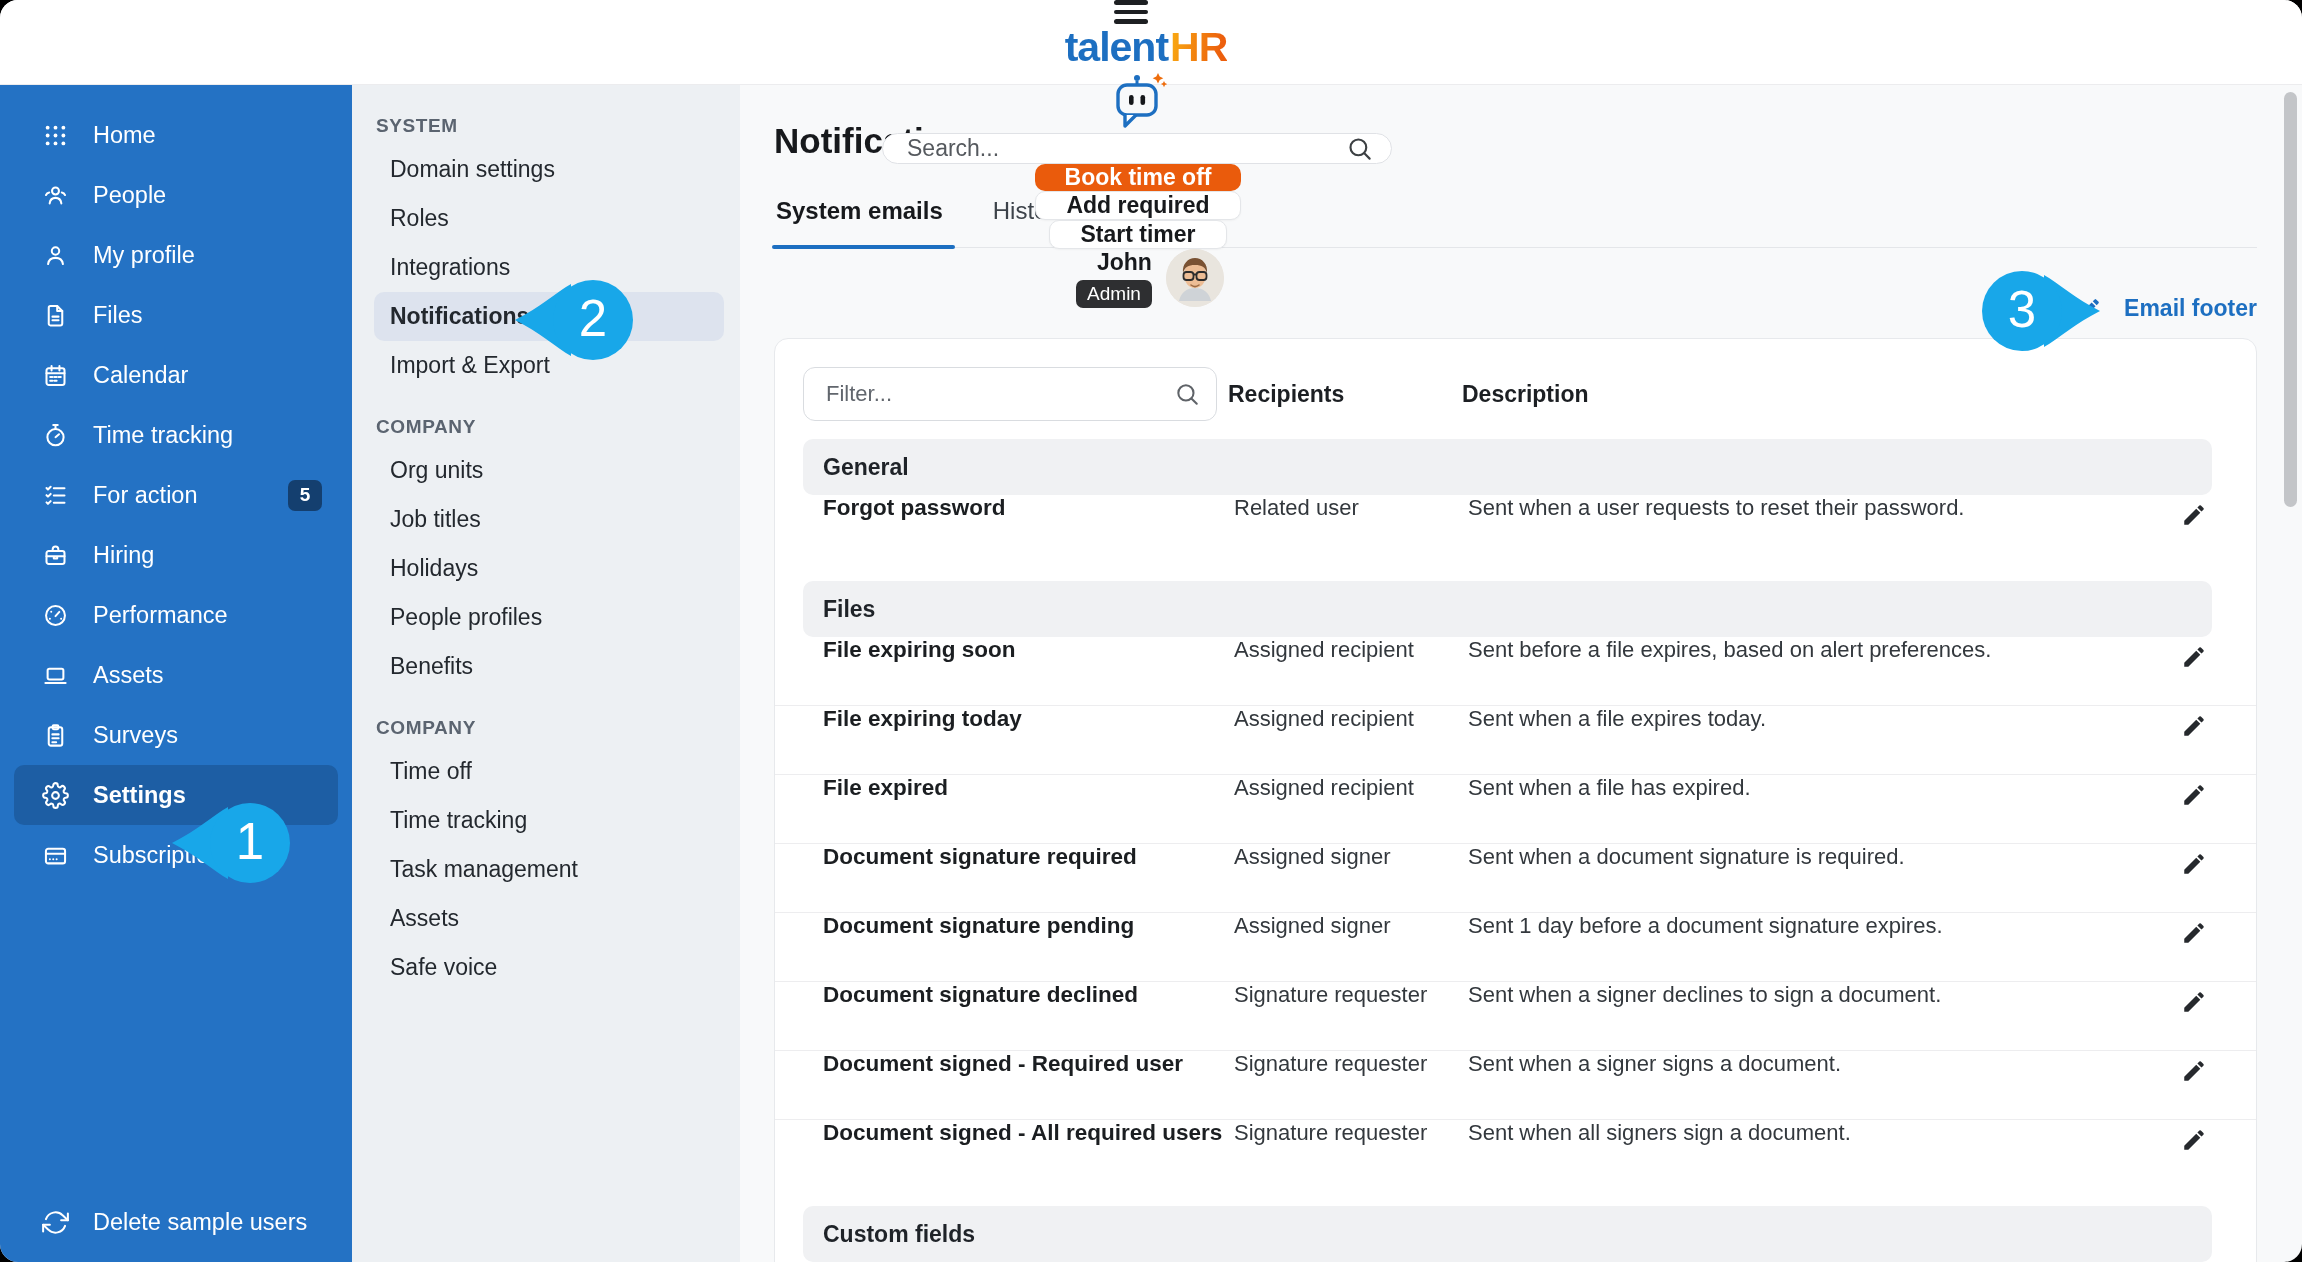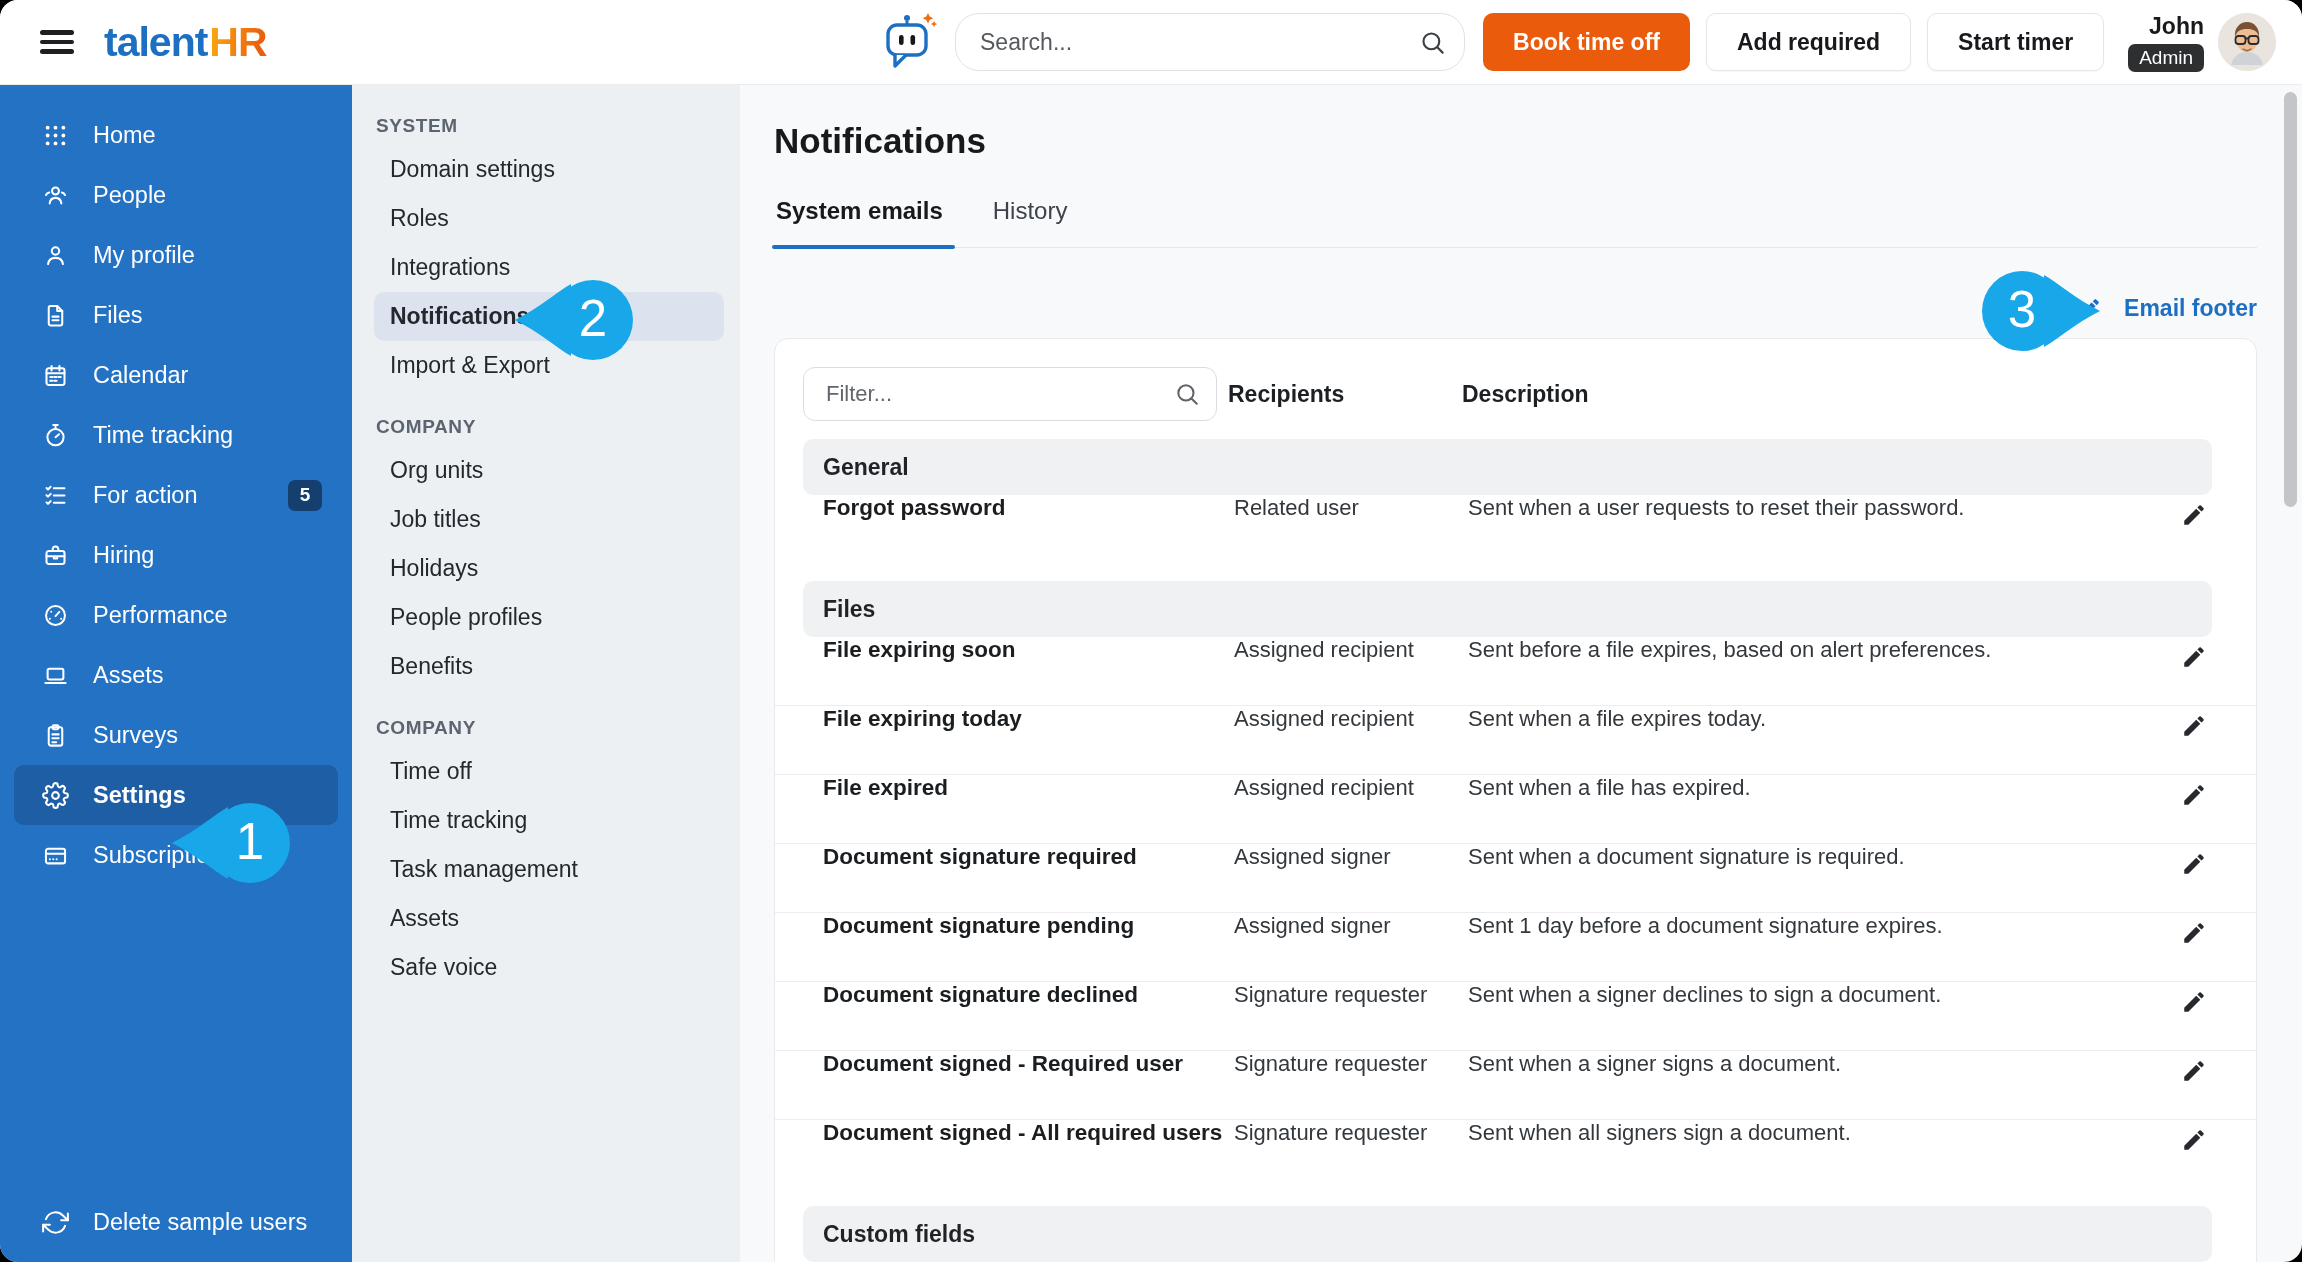--- a/index.html
+++ b/index.html
@@ -3,21 +3,21 @@
 <meta charset="utf-8">
 <style>
   html,body{margin:0;padding:0;background:#000;}
   body{width:2302px;height:1262px;position:relative;font-family:"Liberation Sans",sans-serif;
        -webkit-font-smoothing:antialiased;}
   .window{position:absolute;inset:0;border-radius:18px;overflow:hidden;background:#f8f9fa;
           display:flex;flex-direction:column;}
 
   
   .topbar{height:84px;min-height:84px;background:#fff;display:flex;align-items:center;
-          padding:0 26px 0 40px;border-bottom:1px solid #ececee;position:relative;z-index:10;}
+          padding:0 26px 0 16px;border-bottom:1px solid #ececee;position:relative;z-index:10;flex-direction:column;}
   .hamburger{width:34px;display:flex;flex-direction:column;gap:5px;cursor:pointer;margin-right:30px;}
   .hamburger span{display:block;height:4.5px;border-radius:3px;background:#1d1f22;}
   .logo{font-size:41px;font-weight:700;letter-spacing:-1px;display:flex;align-items:baseline;}
   .logo .t1{color:#1d6fc1;}
   .logo .t2{background:linear-gradient(100deg,#f8a412 10%,#ec5f0d 85%);
             -webkit-background-clip:text;background-clip:text;color:transparent;margin-left:2px;}
   .top-spacer{flex:1;}
   .bot-icon{width:60px;height:62px;margin-right:18px;}
   .searchbox{width:468px;height:56px;border:1.5px solid #e0e2e6;border-radius:24px;background:#fff;
              display:flex;align-items:center;padding:0 18px 0 22px;margin-right:18px;}

